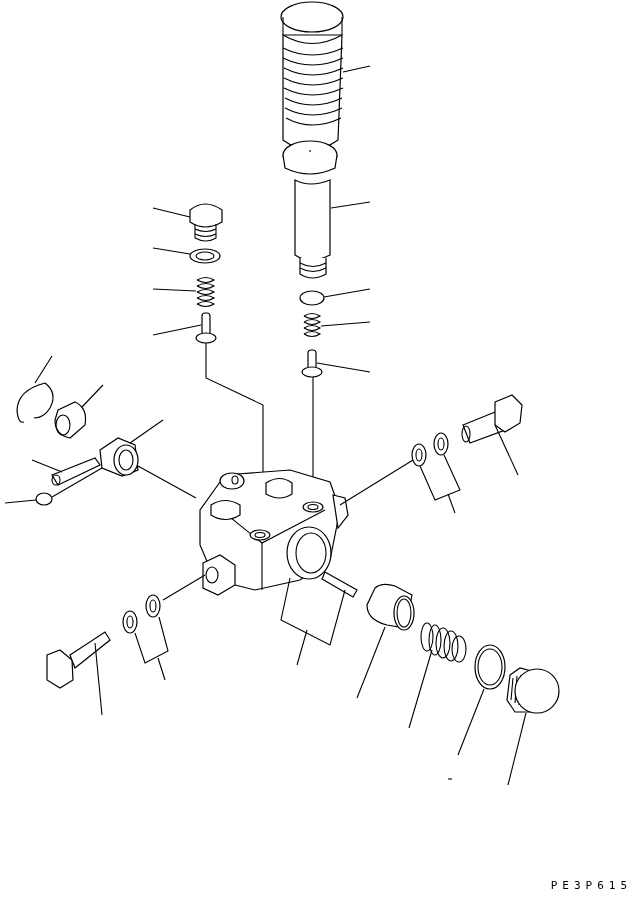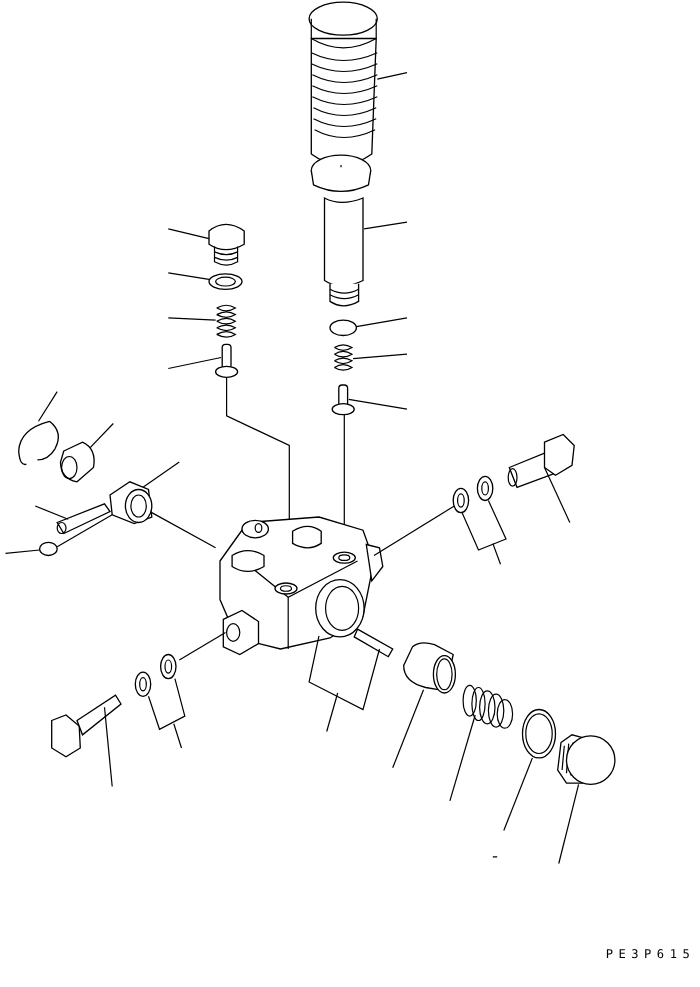--- a/index.html
+++ b/index.html
@@ -1,21 +1,21 @@
 <!DOCTYPE html>
 <html><head>
 <meta charset="utf-8">
 <style>
   html, body { margin: 0; padding: 0; background: #ffffff; }
   body { width: 636px; height: 897px; position: relative; overflow: hidden; font-family: "DejaVu Sans Mono", monospace; }
   #diagram { position: absolute; left: 0; top: 0; width: 636px; height: 897px; }
   #diagram * { vector-effect: non-scaling-stroke; }
   .ln { stroke: #000; stroke-width: 1.1; fill: none; }
   .part { stroke: #000; stroke-width: 1.2; fill: #fff; }
-  .code { position: absolute; right: 4px; bottom: 23px; font-size: 11px; letter-spacing: 5px; color: #000; }
+  .code { position: absolute; right: 4px; bottom: 5px; font-size: 11px; letter-spacing: 5px; color: #000; }
 </style>
 </head>
 <body>
 
 <svg id="diagram" viewBox="0 0 636 897" xmlns="http://www.w3.org/2000/svg">
 
   <g>
     <path class="part" d="M283,35 L283,140 Q310,160 338,140 L342,35 Z"></path>
     <ellipse class="part" cx="312" cy="17" rx="31" ry="15"></ellipse>
     <path class="ln" d="M283,17 L283,35 M342,17 L342,35"></path>

